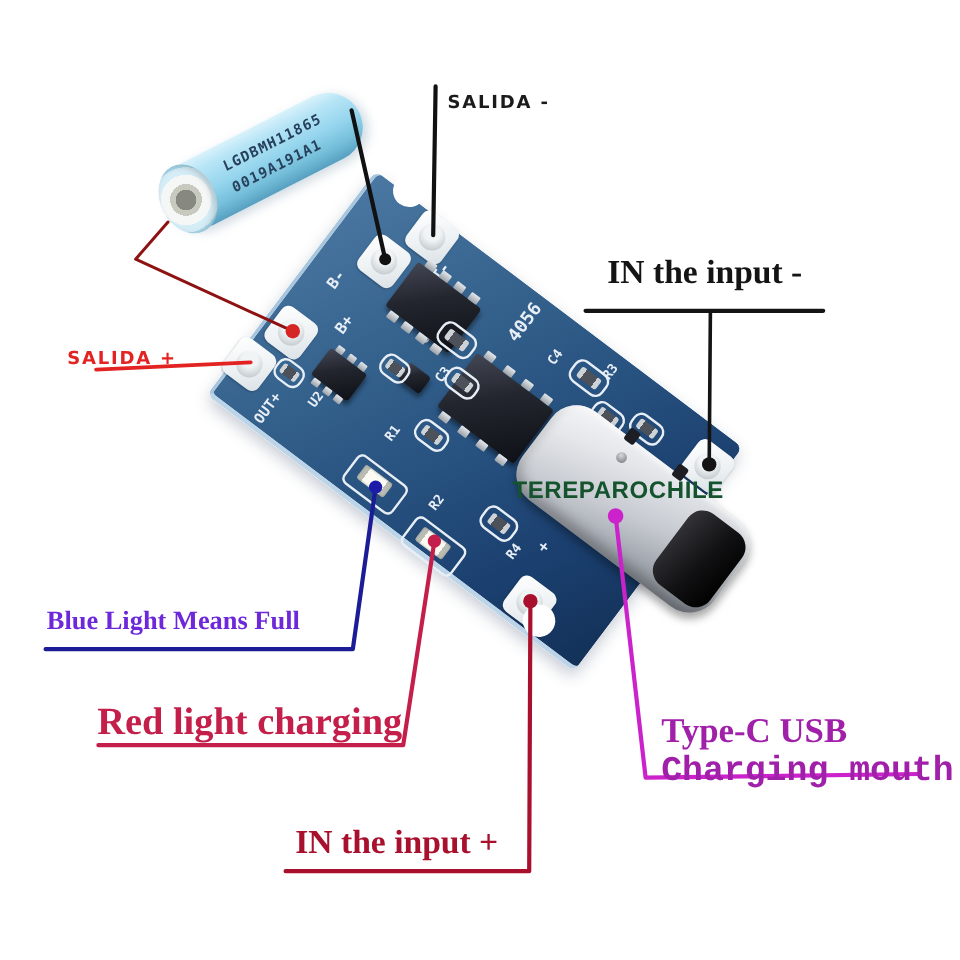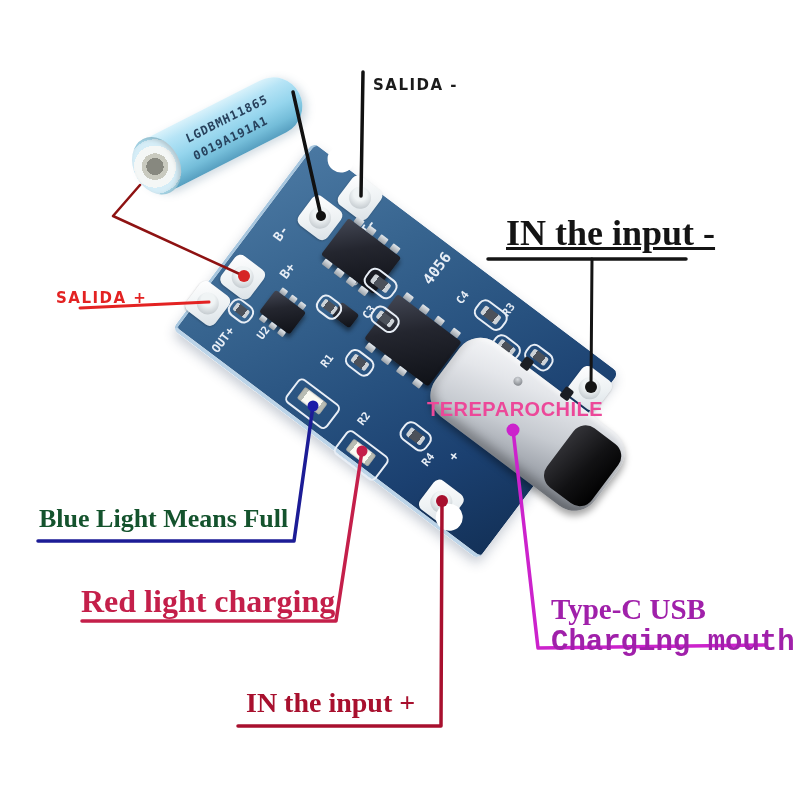--- a/index.html
+++ b/index.html
@@ -175,21 +175,21 @@
       <div class="usb-leg" style="left:58px;"></div>
       <div class="usb-leg" style="left:108px;"></div>
       <div class="usb-rivet"></div>
       <div class="usb-mouth"></div>
     </div>
 
     <div class="notch notch-top"></div>
     <div class="notch notch-bottom"></div>
   </div>
 
-  <div class="watermark" style="color: #ec4899;">TEREPAROCHILE</div>
+  <div class="watermark" style="color: #14532d;">TEREPAROCHILE</div>
 
   <svg class="overlay" id="lines-svg" width="800" height="800">
       <polyline points="293,92 321,216" fill="none" stroke="#111111" stroke-width="3.5" stroke-linecap="round" stroke-linejoin="round"></polyline>
       <circle cx="321" cy="216" r="5" fill="#111111"></circle>
       <polyline points="363,72 361,196" fill="none" stroke="#111111" stroke-width="3.5" stroke-linecap="round" stroke-linejoin="round"></polyline>
       <polyline points="140,185 113,216 244,276" fill="none" stroke="#8e1212" stroke-width="2.5" stroke-linecap="round" stroke-linejoin="round"></polyline>
       <circle cx="244" cy="276" r="6" fill="#d62525"></circle>
       <polyline points="80,308 209,302" fill="none" stroke="#e32222" stroke-width="3" stroke-linecap="round" stroke-linejoin="round"></polyline>
       <polyline points="488,259 686,259" fill="none" stroke="#141414" stroke-width="3.5" stroke-linecap="round" stroke-linejoin="round"></polyline>
       <polyline points="592,259 591,387" fill="none" stroke="#141414" stroke-width="3" stroke-linecap="round" stroke-linejoin="round"></polyline>
@@ -199,22 +199,22 @@
       <polyline points="82,621 336,621 362,451" fill="none" stroke="#c41f4a" stroke-width="3.5" stroke-linecap="round" stroke-linejoin="round"></polyline>
       <circle cx="362" cy="451" r="5.5" fill="#c41f4a"></circle>
       <polyline points="238,726 441,726 442,501" fill="none" stroke="#a8102e" stroke-width="3.5" stroke-linecap="round" stroke-linejoin="round"></polyline>
       <circle cx="442" cy="501" r="6" fill="#a8102e"></circle>
       <polyline points="766,645 538,648 513,430" fill="none" stroke="#cc22cc" stroke-width="3.5" stroke-linecap="round" stroke-linejoin="round"></polyline>
       <circle cx="513" cy="430" r="6.5" fill="#cc22cc"></circle>
     </svg>
 
   <div class="lbl lbl-sans" style="left: 373px; top: 76px; color: rgb(27, 27, 27);">SALIDA -</div>
   <div class="lbl lbl-sans" style="left: 56px; top: 289px; color: rgb(227, 34, 34);">SALIDA +</div>
-  <div class="lbl" style="left: 506px; top: 212px; font-size: 36px; color: rgb(20, 20, 20); text-decoration: underline;">IN the input -</div>
-  <div class="lbl" style="left: 39px; top: 504px; font-size: 26px; color: #14532d;">Blue Light Means Full</div>
+  <div class="lbl" style="left: 506px; top: 212px; font-size: 28px; color: rgb(20, 20, 20);">IN the input -</div>
+  <div class="lbl" style="left: 39px; top: 504px; font-size: 22px; color: #6d28d9;">Blue Light Means Full</div>
   <div class="lbl" style="left: 81px; top: 583px; font-size: 32px; color: rgb(196, 31, 74);">Red light charging</div>
   <div class="lbl" style="left: 246px; top: 687px; font-size: 28px; color: rgb(168, 16, 46);">IN the input +</div>
   <div class="lbl" style="left:551px;top:568px;font-size:29px;line-height:1.15;">
     <div style="color: rgb(160, 32, 170); margin-top: 25px;">Type-C USB</div>
     <div style="color: rgb(160, 32, 170); font-family: Liberation Mono, monospace;">Charging mouth</div>
   </div>
 
 </div>
 
 </body></html>

